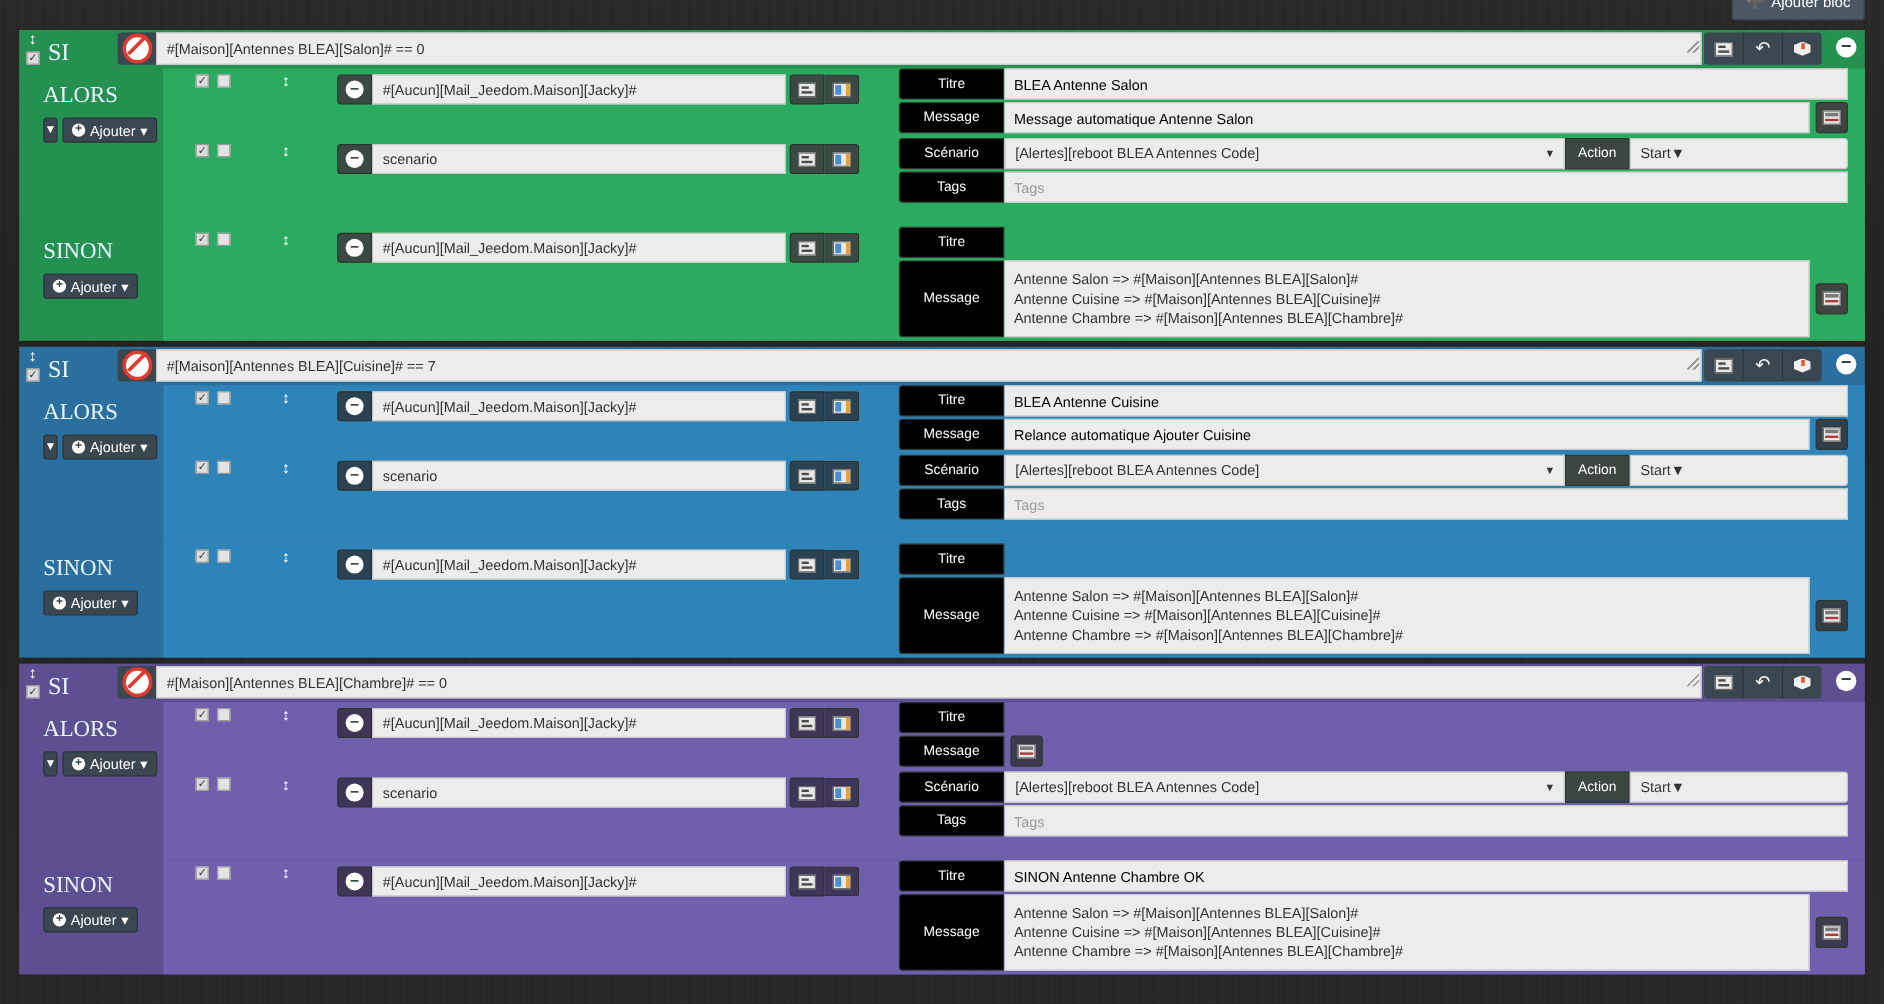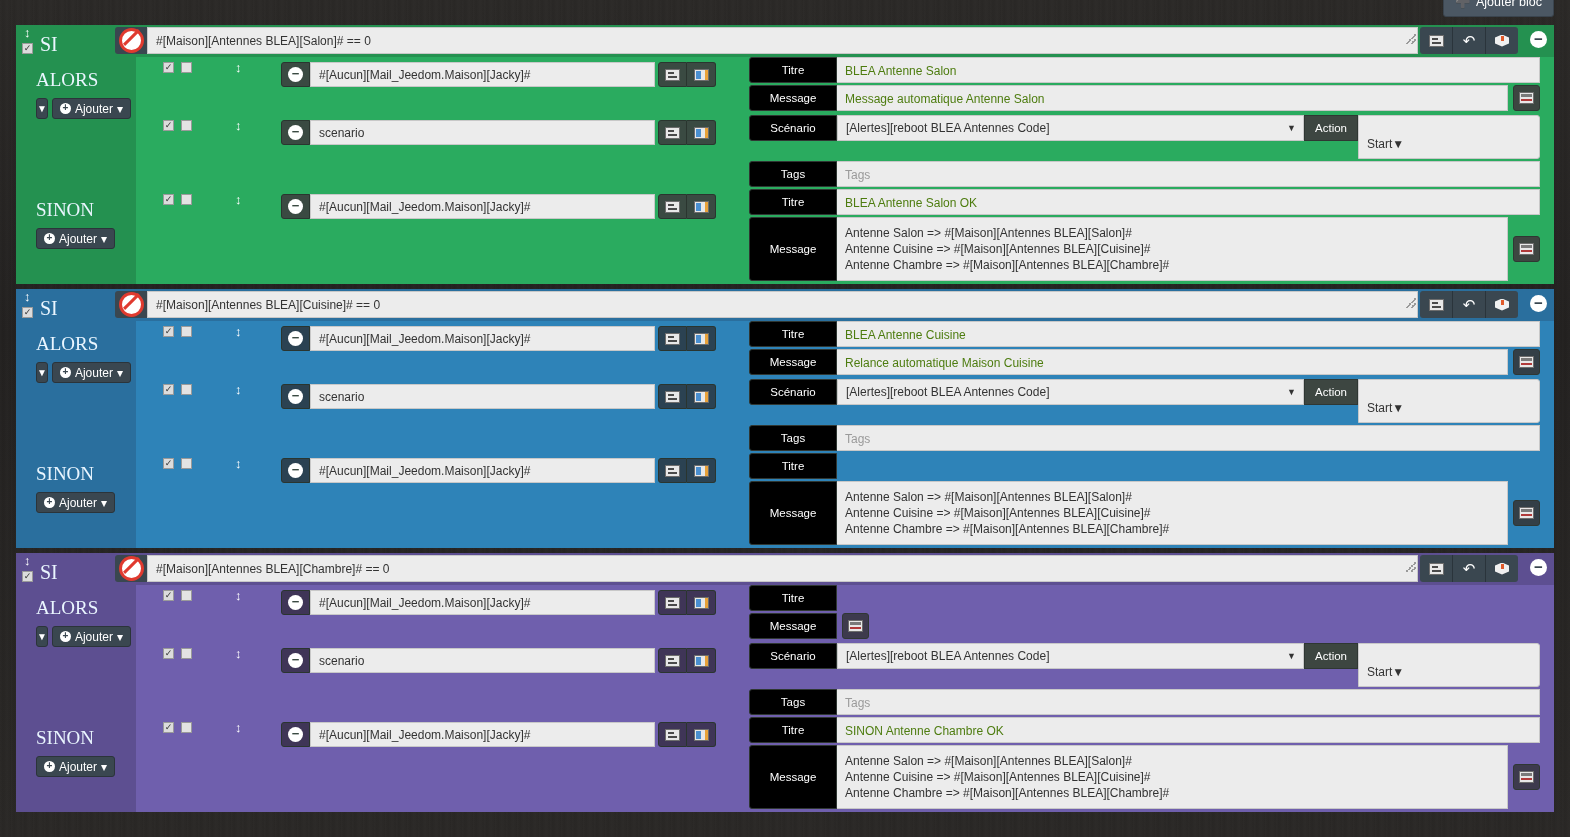--- a/index.html
+++ b/index.html
@@ -45,21 +45,21 @@
   .si-check{
     position:absolute;left:6px;top:18px;width:11px;height:11px;
     background:#dcdcdc;border:1px solid #9a9a9a;box-sizing:border-box;
     font-size:9px;line-height:9px;color:#333;text-align:center;
   }
   .si-label{
     position:absolute;left:24px;top:9px;font-size:20px;line-height:20px;
     color:#eaf6ff;font-family:"Liberation Serif", serif;
   }
   .cond-row{
-    position:absolute;left:99px;top:2px;right:36px;height:19px;
+    position:absolute;left:82px;top:2px;right:36px;height:19px;
   }
   .stop-btn{
     position:absolute;left:0;top:0;width:32px;height:27px;
     background:#3a4750;border-radius:3px 0 0 3px;
     display:flex;align-items:center;justify-content:center;
   }
   .stop-ico{width:19px;height:19px;border-radius:50%;border:3px solid #e03a2f;background:#fff;position:relative;}
   .stop-ico:after{content:"";position:absolute;left:-1px;top:5px;width:21px;height:3px;background:#e03a2f;transform:rotate(-45deg);}
   .cond-input{
     position:absolute;left:32px;top:0;right:100px;height:27px;
@@ -120,21 +120,21 @@
 
   
   .panel{position:absolute;left:613px;right:14px;}
   .frow{display:flex;margin-bottom:2px;position:relative;}
   .flabel{
     width:88px;min-width:88px;background:#000000;border:1px solid #2f3733;box-sizing:border-box;
     color:#fff;font-size:11.5px;display:flex;align-items:center;justify-content:center;border-radius:3px 0 0 3px;
   }
   .fvalue{
     flex:1;background:#ececec;border:1px solid #c8c8c8;border-left:none;box-sizing:border-box;
-    color:#4d7c0f;font-size:12px;padding:6px 8px;overflow:hidden;white-space:nowrap;
+    color:#000000;font-size:12px;padding:6px 8px;overflow:hidden;white-space:nowrap;
   }
   .fvalue.ph{color:#9a9a9a;}
   .fta{
     flex:1;background:#ececec;border:1px solid #c8c8c8;border-left:none;box-sizing:border-box;
     color:#333;font-size:12px;padding:7px 8px;line-height:16px;white-space:pre;
   }
   .sidebtn{
     width:27px;min-width:27px;height:26px;margin-left:5px;background:#3d4641;border:1px solid #2f3733;
     border-radius:3px;display:flex;align-items:center;justify-content:center;box-sizing:border-box;align-self:center;
   }
@@ -143,21 +143,21 @@
     flex:1;background:#ececec;border:1px solid #c8c8c8;box-sizing:border-box;color:#333;font-size:12px;
     padding:5px 8px;position:relative;overflow:hidden;white-space:nowrap;
   }
   .sel .caret{position:absolute;right:7px;top:7px;font-size:9px;color:#333;}
   .actlabel{
     width:54px;min-width:54px;background:#3d4641;border:1px solid #2f3733;box-sizing:border-box;
     color:#fff;font-size:11.5px;display:flex;align-items:center;justify-content:center;
   }
   .sel2{
     width:182px;min-width:182px;background:#ececec;border:1px solid #c8c8c8;box-sizing:border-box;
-    color:#333;font-size:12px;padding:21px 8px;position:relative;border-radius:0 3px 3px 0;
+    color:#333;font-size:12px;padding:5px 8px;position:relative;border-radius:0 3px 3px 0;
   }
   
   .pico{width:15px;height:12px;background:#e8e8e8;border:1px solid #6d6d6d;position:relative;box-sizing:border-box;}
   .pico:before{content:"";position:absolute;left:2px;top:2px;right:5px;height:2px;background:#4a4a4a;}
   .pico:after{content:"";position:absolute;left:2px;top:6px;right:2px;height:2px;background:#4a4a4a;}
   .pico2{width:15px;height:12px;background:#e8e8e8;border:1px solid #6d6d6d;position:relative;box-sizing:border-box;}
   .pico2:before{content:"";position:absolute;left:1px;top:1px;width:5px;bottom:1px;background:#4a8fd0;}
   .pico2:after{content:"";position:absolute;right:0px;top:0px;width:3px;bottom:0px;background:#e8a23a;}
   .pico3{width:15px;height:12px;background:#e8e8e8;border:1px solid #6d6d6d;position:relative;box-sizing:border-box;}
   .pico3:before{content:"";position:absolute;left:1px;top:1px;right:1px;height:3px;background:#7a7a7a;}
@@ -297,21 +297,20 @@
                   <span class="pico"></span>
                 </span>
                 <span class="atool" style="background:#3a4a42">
                   <span class="pico2"></span>
                 </span>
               </span>
             </div>
             <div class="panel" style="top:0px">
               <div class="frow">
                 <div class="flabel h26">Titre</div>
-                <div class="fvalue h26">BLEA Antenne Salon OK</div>
               </div>
               <div class="frow">
                 <div class="flabel">Message</div>
                 <div class="fta">Antenne Salon =&gt; #[Maison][Antennes BLEA][Salon]#
 Antenne Cuisine =&gt; #[Maison][Antennes BLEA][Cuisine]#
 Antenne Chambre =&gt; #[Maison][Antennes BLEA][Chambre]#</div>
                 <div class="sidebtn" style="background:#3d4641">
                   <span class="pico3"></span>
                 </div>
               </div>
@@ -324,21 +323,21 @@
       <div class="block-head">
         <div class="si-col">
           <span class="updown">↕</span>
           <span class="si-check">✓</span>
           <span class="si-label">SI</span>
         </div>
         <div class="cond-row">
           <span class="stop-btn">
             <span class="stop-ico"></span>
           </span>
-          <span class="cond-input">#[Maison][Antennes BLEA][Cuisine]# == 0</span>
+          <span class="cond-input">#[Maison][Antennes BLEA][Cuisine]# == 7</span>
           <span class="cond-grip"></span>
           <span class="cond-tools">
             <span class="ctool">
               <span class="pico"></span>
             </span>
             <span class="ctool">
               <span class="undo">↶</span>
             </span>
             <span class="ctool">
               <span class="cube"></span>
@@ -374,21 +373,21 @@
                 </span>
               </span>
             </div>
             <div class="panel" style="top:0px">
               <div class="frow">
                 <div class="flabel h26">Titre</div>
                 <div class="fvalue h26">BLEA Antenne Cuisine</div>
               </div>
               <div class="frow">
                 <div class="flabel h26">Message</div>
-                <div class="fvalue h26">Relance automatique Maison Cuisine</div>
+                <div class="fvalue h26">Relance automatique Ajouter Cuisine</div>
                 <div class="sidebtn" style="background:#333f47">
                   <span class="pico3"></span>
                 </div>
               </div>
             </div>
             <div class="act-row" style="position:absolute;left:0;top:63px;width:100%;height:25px;">
               <span class="act-chk1">✓</span>
               <span class="act-chk2"></span>
               <span class="act-arrows">↕</span>
               <span class="minus-btn" style="background:#2b4252">

